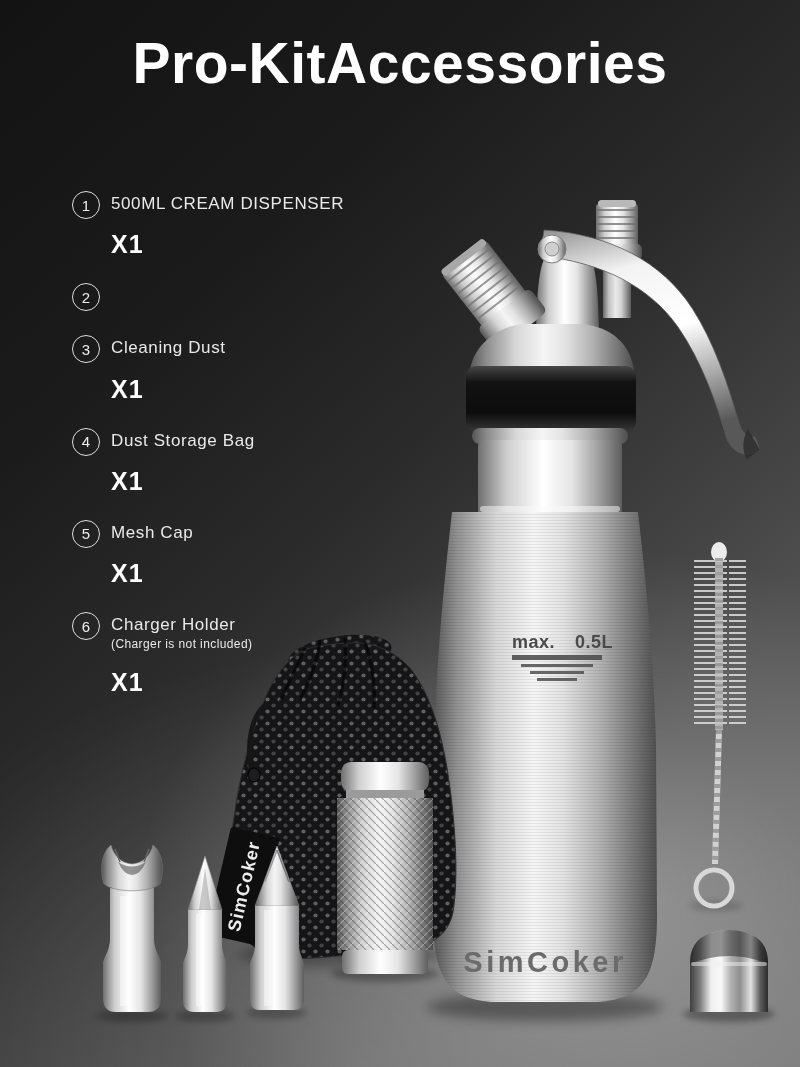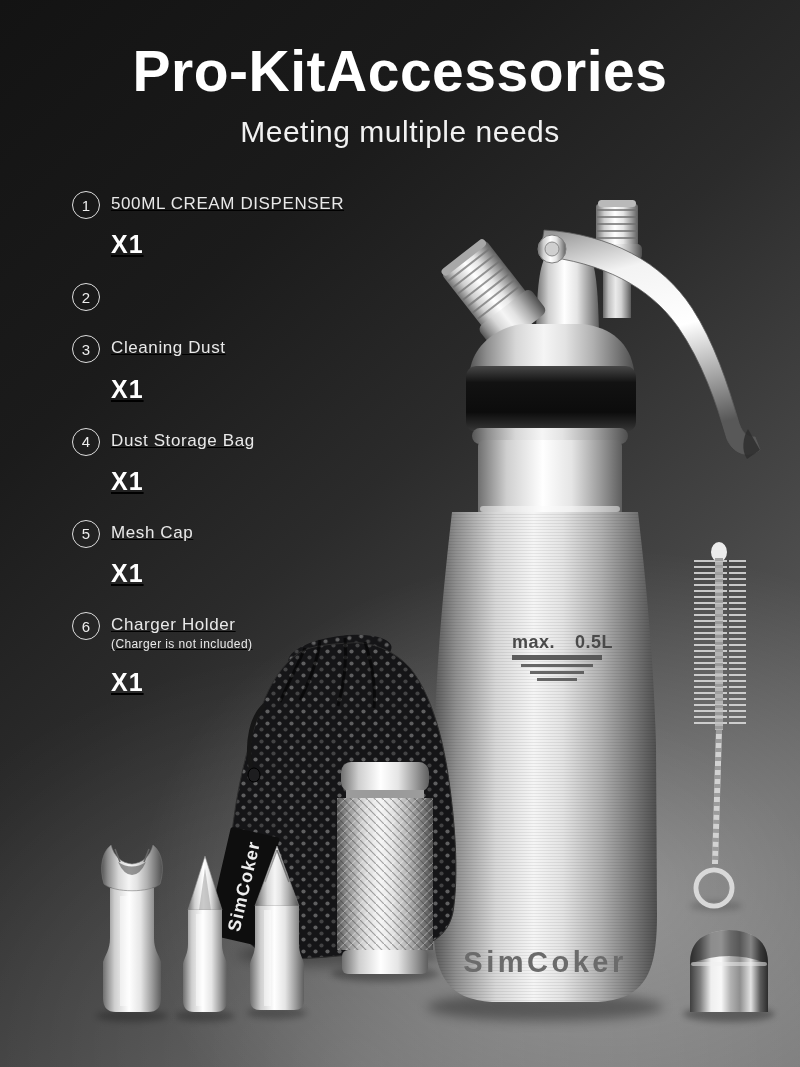--- a/index.html
+++ b/index.html
@@ -5,44 +5,43 @@
   html,body{margin:0;padding:0;background:#000;}
   #page{
     position:relative;width:800px;height:1067px;overflow:hidden;
     font-family:"Liberation Sans",sans-serif;
     background:
       radial-gradient(ellipse 760px 560px at 76% 84%, rgba(255,255,255,0.30), rgba(255,255,255,0) 62%),
       radial-gradient(ellipse 900px 700px at 45% 100%, rgba(255,255,255,0.14), rgba(255,255,255,0) 60%),
       linear-gradient(138deg,#131313 0%,#1b1b1b 26%,#2b2b2b 46%,#454545 66%,#5f5f5f 84%,#6e6e6e 100%);
   }
   .header{position:absolute;top:28px;left:0;width:100%;text-align:center;color:#fff;}
-  .title{font-size:57px;font-weight:800;letter-spacing:0.5px;margin:12px;line-height:1.1;}
+  .title{font-size:57px;font-weight:800;letter-spacing:0.5px;margin:4px;line-height:1.1;}
   .subtitle{font-size:30px;font-weight:300;letter-spacing:0.5px;margin:10px 0 0 0;color:#f1f1f1;}
   .acc-list{position:absolute;top:193px;left:72px;width:350px;}
   .acc-item{display:flex;align-items:flex-start;margin-bottom:26px;}
   .num{
     flex:0 0 auto;width:26px;height:26px;border:1.6px solid #dedede;border-radius:50%;
     display:flex;align-items:center;justify-content:center;
     color:#ededed;font-size:15px;font-weight:400;margin-right:11px;margin-top:-2px;
   }
-  .acc-text{display:flex;flex-direction:column;text-decoration:underline;}
+  .acc-text{display:flex;flex-direction:column;}
   .acc-label{font-size:17px;letter-spacing:0.6px;color:#e9e9e9;line-height:1.25;}
   .acc-note{font-size:12px;letter-spacing:0.4px;color:#e9e9e9;line-height:1.25;margin-top:2px;}
   .acc-qty{font-size:25px;font-weight:800;letter-spacing:1px;color:#ffffff;margin-top:16px;}
   svg{position:absolute;inset:0;}
   svg text{font-family:"Liberation Sans",sans-serif;}
 </style>
 </head>
 <body>
 
 <div id="page">
 
   <div class="header">
     <h1 class="title">Pro-KitAccessories</h1>
-    <div class="subtitle">Meeting multiple needs</div>
   </div>
 
   <div class="acc-list">
     <div class="acc-item">
       <span class="num">
           <span>1</span>
         </span>
       <span class="acc-text">
         <span class="acc-label">500ML CREAM DISPENSER</span>
         <span class="acc-qty">X1</span>

